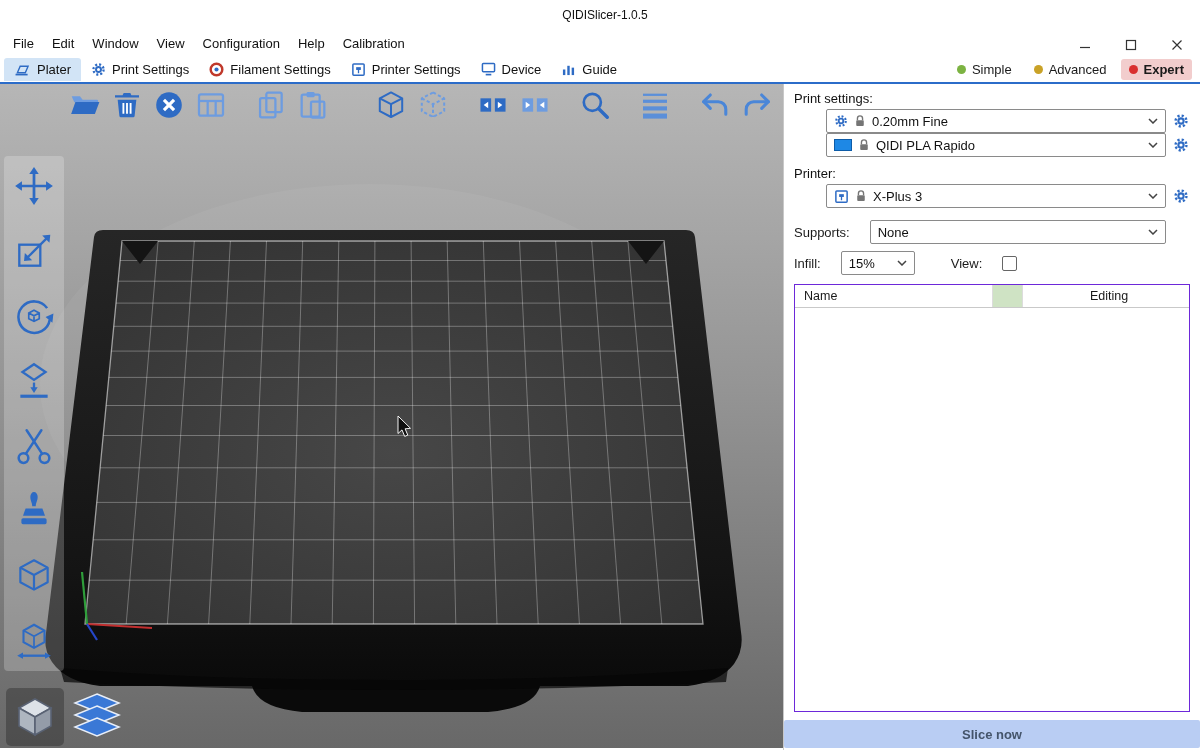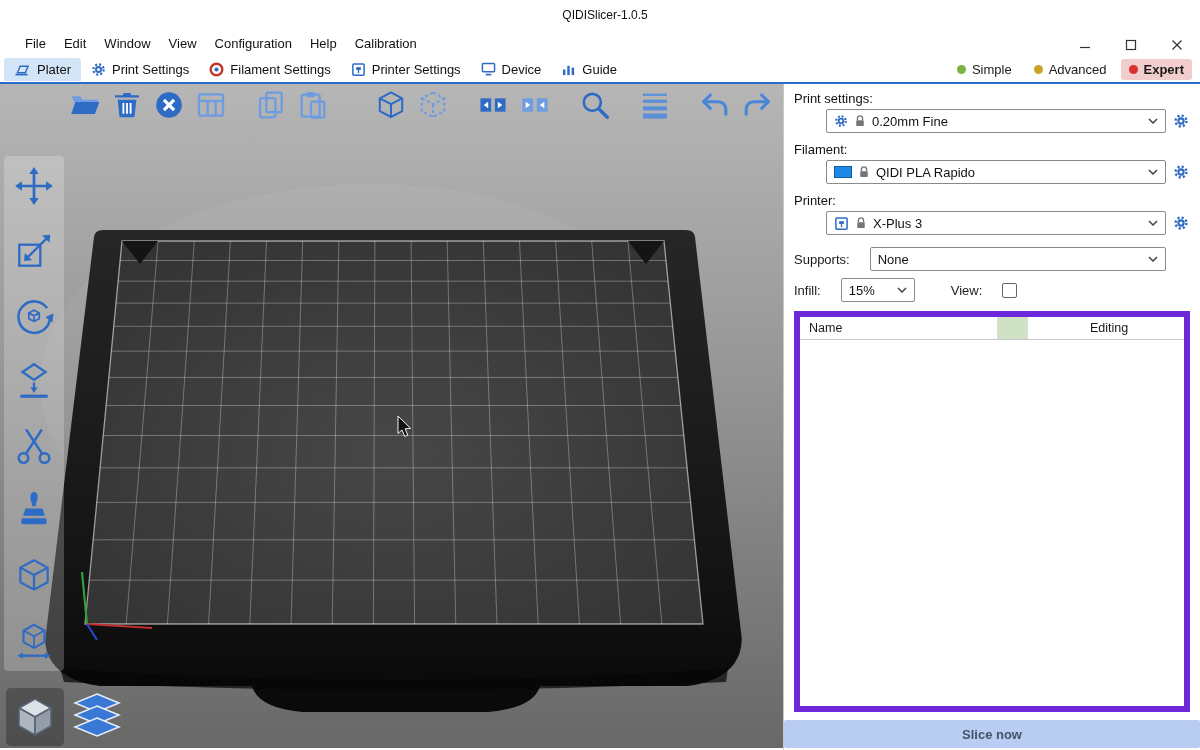--- a/index.html
+++ b/index.html
@@ -6,21 +6,21 @@
   html,body { width:1200px; height:750px; overflow:hidden; }
   body { font-family:"Liberation Sans", sans-serif; background:#fff; color:#1a1a1a; }
 
   
   .titlebar { height:30px; display:flex; align-items:center; padding-left:10px; gap:8px; background:#fff;flex-direction:column; }
   .titlebar .title { font-size:12px; color:#111; }
   .win-controls { margin-left:auto; display:flex; height:30px; }
   .win-btn { width:46px; height:30px; display:flex; align-items:center; justify-content:center; cursor:pointer; }
 
   
-  .menubar { height:26px; display:flex; align-items:center; padding-left:16px; background:#fff; }
+  .menubar { height:26px; display:flex; align-items:center; padding-left:4px; background:#fff; }
   .menu-item { font-size:13px; padding:4px 9px; color:#111; cursor:default; }
 
   
   .tabbar { height:28px; display:flex; align-items:center; padding-left:4px; background:#fff; border-bottom:2px solid #2b6cc9; }
   .tab { display:flex; align-items:center; gap:6px; font-size:13px; padding:4px 10px; border-radius:3px 3px 0 0; color:#111;justify-content:flex-end; }
   .tab.active { background:#d2e4f6; }
   .tab .ticon { color:#2e6bc4; display:inline-flex; }
   .modes { margin-left:auto; display:flex; align-items:center; gap:6px; margin-right:8px; }
   .mode { display:flex; align-items:center; gap:6px; font-size:13px; padding:3px 8px; border-radius:3px; }
   .mode.active { background:#f2cdcd; font-weight:bold; }
@@ -59,21 +59,21 @@
   .combo .chev { margin-left:auto; display:inline-flex; }
   .swatch { width:18px; height:12px; background:#1e88e5; border:1px solid #0d5ca8; flex:0 0 auto; }
   .gear-btn { width:18px; height:18px; display:flex; align-items:center; justify-content:center; color:#2e6bc4; cursor:pointer; }
   .inline-row { display:flex; align-items:center; gap:20px; margin-top:12px; }
   .inline-row.second { margin-top:7px; }
   .combo.supports { margin-right:24px; }
   .combo.infill { flex:0 0 74px; }
   .brim-label { margin-left:16px; }
   .checkbox { width:15px; height:15px; border:1.2px solid #666; border-radius:2px; background:#fff; cursor:pointer; }
 
-  .objects { margin-top:9px; flex:1; display:flex; flex-direction:column; border:6px solid #6d28d9; background:#fff; }
+  .objects { margin-top:9px; flex:1; display:flex; flex-direction:column; border:1px solid #6d28d9; background:#fff; }
   .obj-header { display:flex; height:23px; border-bottom:1px solid #c9c9c9; align-items:stretch; font-size:12.5px; }
   .col-name { flex:0 0 198px; display:flex; align-items:center; padding-left:9px; border-right:1px solid #dcdcdc; }
   .col-color { flex:0 0 30px; background:#cfe3c4; border-right:1px solid #dcdcdc; }
   .col-editing { flex:1; display:flex; align-items:center; justify-content:center;margin-left:6px; }
   .obj-body { flex:1; background:#fff; }
 
   .slice-btn { margin:8px -10px 0 -10px; height:28px; background:#b9cdf3; border:none; border-radius:2px;
                font-family:"Liberation Sans", sans-serif; font-size:13px; font-weight:bold; color:#44546a; cursor:pointer; }
 </style>
 </head>
@@ -483,21 +483,20 @@
             <use href="#i-chevron"></use>
           </svg>
       </div>
       <div class="gear-btn">
         <svg width="16" height="16">
             <use href="#i-gear"></use>
           </svg>
       </div>
     </div>
 
-    <div class="sb-label" style="margin-top:9px">Filament:</div>
     <div class="combo-row">
       <div class="combo">
         <span class="swatch"></span>
         <svg width="12" height="14">
             <use href="#i-lock"></use>
           </svg>
         <span class="val">QIDI PLA Rapido</span>
         <svg class="chev" width="10" height="6">
             <use href="#i-chevron"></use>
           </svg>

